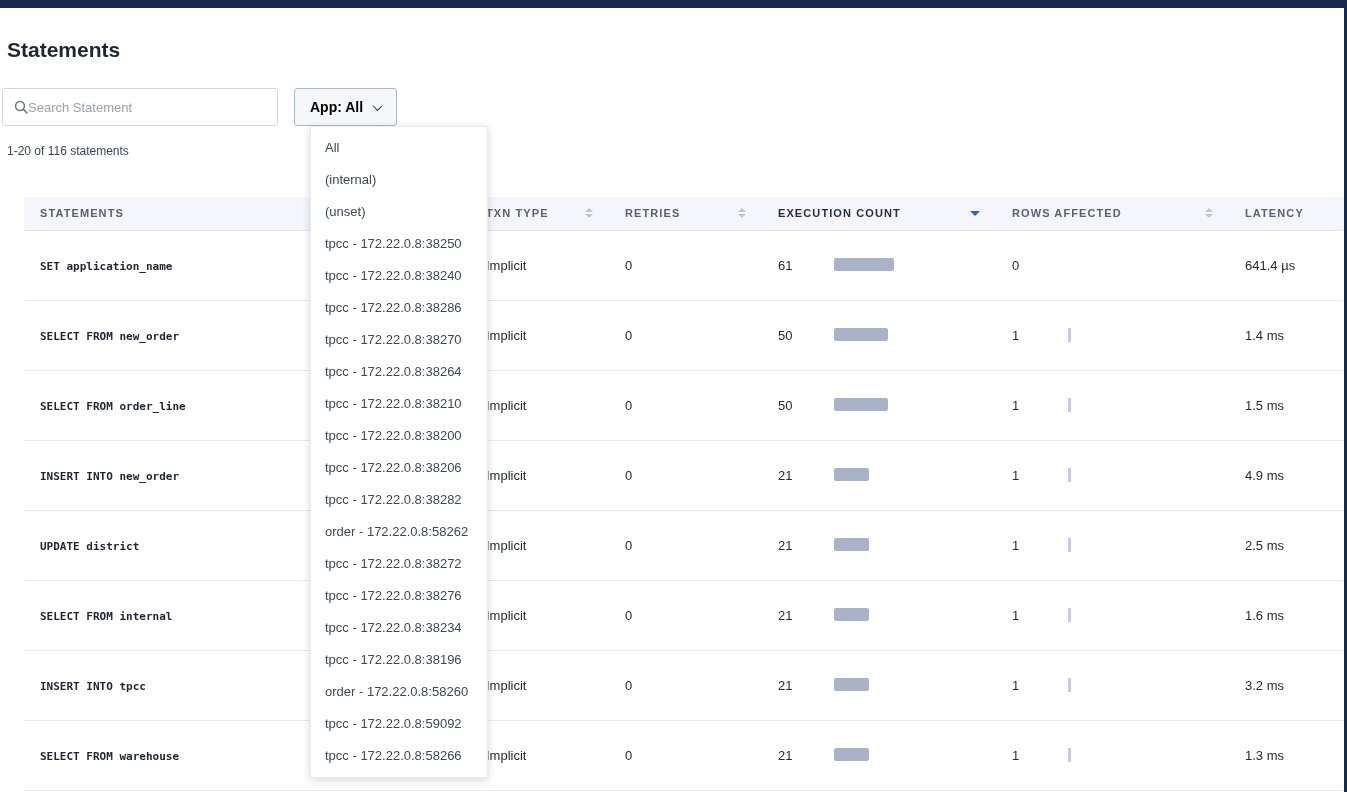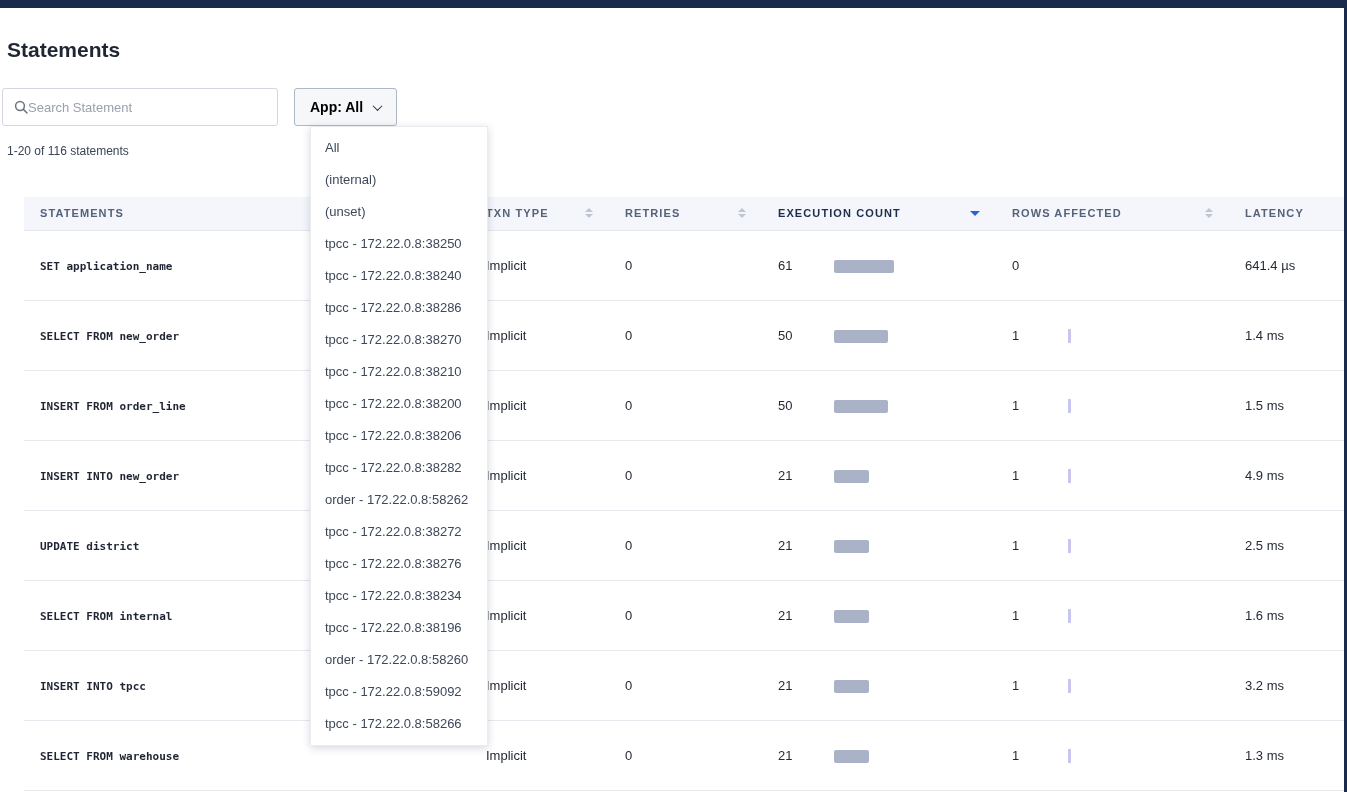--- a/index.html
+++ b/index.html
@@ -104,21 +104,21 @@
     border-bottom: 1px solid #e7e9ef;
     font-size: 13px; color: #242a35; vertical-align: middle;
     background: #fff;
   }
   .stmt-link {
     font-family: "DejaVu Sans Mono", monospace;
     font-size: 11px; font-weight: bold; color: #1f2533;
     cursor: pointer;
     text-align: right;
   }
-  .cell-flex { display: flex; align-items: flex-end; gap: 16px; }
+  .cell-flex { display: flex; align-items: flex-start; gap: 16px; }
   .num-col { width: 40px; flex: none; }
   .exec-bar { height: 13px; border-radius: 2px; background: #a9b2c6; flex: none; }
   .rows-bar { width: 3px; height: 14px; background: #c9c7ef; flex: none; }
 </style>
 </head>
 <body>
 
 <div class="topbar"></div>
 <div class="right-edge"></div>
 
@@ -138,20 +138,21 @@
 </button>
 
 <div class="dropdown">
     <div class="dd-item">All</div>
     <div class="dd-item">(internal)</div>
     <div class="dd-item">(unset)</div>
     <div class="dd-item">tpcc - 172.22.0.8:38250</div>
     <div class="dd-item">tpcc - 172.22.0.8:38240</div>
     <div class="dd-item">tpcc - 172.22.0.8:38286</div>
     <div class="dd-item">tpcc - 172.22.0.8:38270</div>
+    <div class="dd-item">tpcc - 172.22.0.8:38264</div>
     <div class="dd-item">tpcc - 172.22.0.8:38210</div>
     <div class="dd-item">tpcc - 172.22.0.8:38200</div>
     <div class="dd-item">tpcc - 172.22.0.8:38206</div>
     <div class="dd-item">tpcc - 172.22.0.8:38282</div>
     <div class="dd-item">order - 172.22.0.8:58262</div>
     <div class="dd-item">tpcc - 172.22.0.8:38272</div>
     <div class="dd-item">tpcc - 172.22.0.8:38276</div>
     <div class="dd-item">tpcc - 172.22.0.8:38234</div>
     <div class="dd-item">tpcc - 172.22.0.8:38196</div>
     <div class="dd-item">order - 172.22.0.8:58260</div>
@@ -255,21 +256,21 @@
     <td>
       <div class="cell-flex">
         <span class="num-col">1</span>
         <span class="rows-bar"></span>
       </div>
     </td>
     <td>1.4 ms</td>
   </tr>
       <tr>
     <td>
-      <span class="stmt-link">INSERT FROM order_line</span>
+      <span class="stmt-link">SELECT FROM order_line</span>
     </td>
     <td>Implicit</td>
     <td>0</td>
     <td>
       <div class="cell-flex">
         <span class="num-col">50</span>
         <span class="exec-bar" style="width: 54px;"></span>
       </div>
     </td>
     <td>

